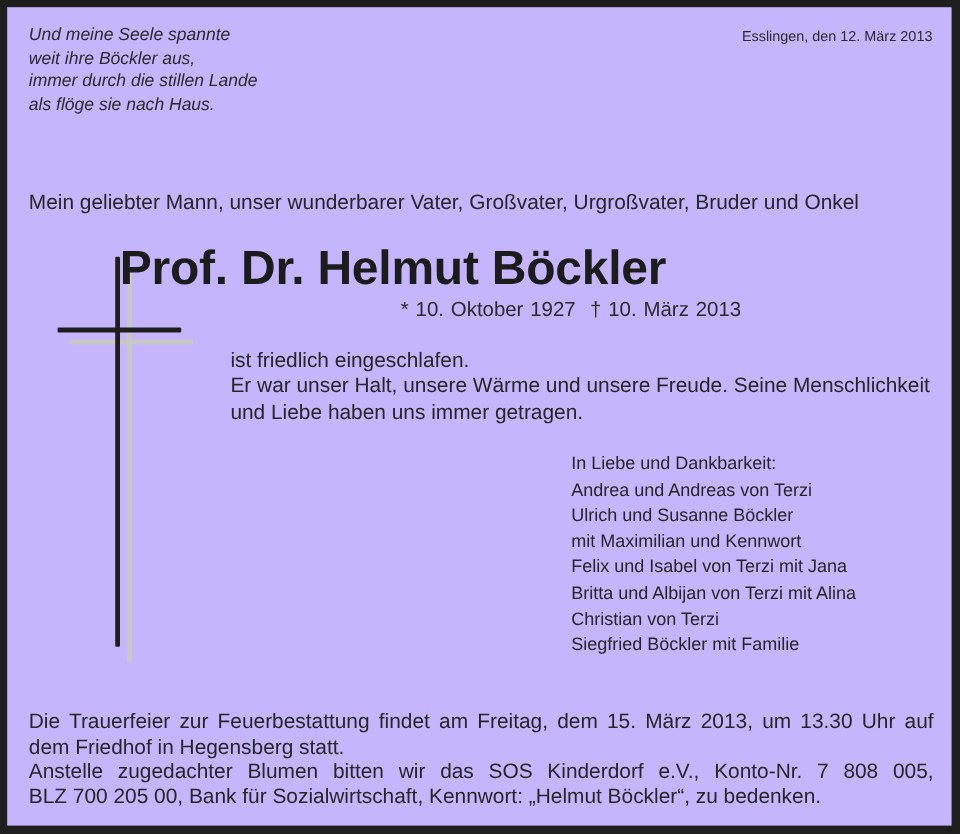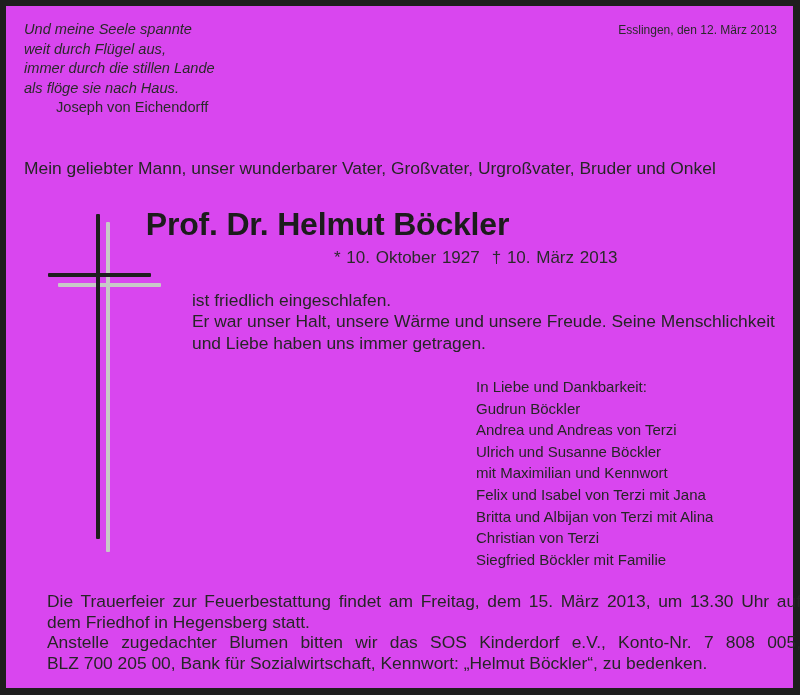--- a/index.html
+++ b/index.html
@@ -14,21 +14,21 @@
       overflow: hidden;
       font-family: "Liberation Sans", "DejaVu Sans", sans-serif;
       color: #222222;
     }
     .page {
       position: absolute;
       left: 6px;
       top: 6px;
       width: 787px;
       height: 682px;
-      background: #d946ef;
+      background: #c4b5fd;
     }
     .abs { position: absolute; white-space: nowrap; }
 
     .poem {
       left: 18px;
       top: 14px;
       font-size: 14.6px;
       line-height: 19.6px;
       font-style: italic;
       color: #2a2a2a;
@@ -56,21 +56,21 @@
       color: #262626;
     }
 
     .name {
       left: 0;
       width: 625px;
       top: 194px;
       text-align: center;
       padding-left: 18px;
       box-sizing: border-box;
-      font-size: 32px;
+      font-size: 40px;
       line-height: 48px;
       font-weight: bold;
       color: #1c1c1c;
       letter-spacing: -0.2px;
     }
 
     .dates {
       left: 328px;
       top: 242px;
       font-size: 17px;
@@ -99,45 +99,43 @@
     .signers .line { display: block; }
 
     .footer {
       left: 18px;
       top: 585px;
       width: 754px;
       font-size: 17.4px;
       line-height: 20.7px;
       color: #262626;
       white-space: normal;
-      margin-left: 23px;
     }
     .footer .justify {
       display: block;
       text-align: justify;
       text-align-last: justify;
     }
     .footer .plain { display: block; }
 
     
     .cross-bar { position: absolute; border-radius: 1px; }
     .cross-shadow { background: #c8c8c8; }
     .cross-main { background: #1e1e1e; }
   </style>
 </head>
 <body>
 
 <div class="page">
 
   <div class="abs poem">
     <span class="line">Und meine Seele spannte</span>
-    <span class="line">weit durch Flügel aus,</span>
+    <span class="line">weit ihre Böckler aus,</span>
     <span class="line">immer durch die stillen Lande</span>
     <span class="line">als flöge sie nach Haus.</span>
-    <span class="author">Joseph von Eichendorff</span>
   </div>
 
   <div class="abs place-date">Esslingen, den 12. März 2013</div>
 
   <div class="abs intro">Mein geliebter Mann, unser wunderbarer Vater, Großvater, Urgroßvater, Bruder und Onkel</div>
 
   <div>
     <div class="cross-bar cross-shadow" style="left:100px; top:216px; width:4px; height:330px;"></div>
     <div class="cross-bar cross-shadow" style="left:52px; top:277px; width:103px; height:4px;"></div>
     <div class="cross-bar cross-main" style="left:90px; top:208px; width:4px; height:325px;"></div>
@@ -151,21 +149,20 @@
   </div>
 
   <div class="abs message">
     <span class="line">ist friedlich eingeschlafen.</span>
     <span class="line">Er war unser Halt, unsere Wärme und unsere Freude. Seine Menschlichkeit</span>
     <span class="line">und Liebe haben uns immer getragen.</span>
   </div>
 
   <div class="abs signers">
     <span class="line">In Liebe und Dankbarkeit:</span>
-    <span class="line">Gudrun Böckler</span>
     <span class="line">Andrea und Andreas von Terzi</span>
     <span class="line">Ulrich und Susanne Böckler</span>
     <span class="line">mit Maximilian und Kennwort</span>
     <span class="line">Felix und Isabel von Terzi mit Jana</span>
     <span class="line">Britta und Albijan von Terzi mit Alina</span>
     <span class="line">Christian von Terzi</span>
     <span class="line">Siegfried Böckler mit Familie</span>
   </div>
 
   <div class="abs footer">

